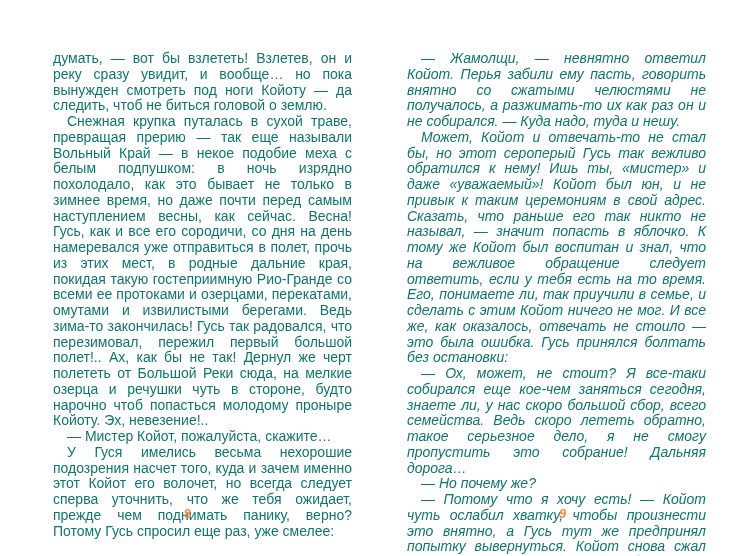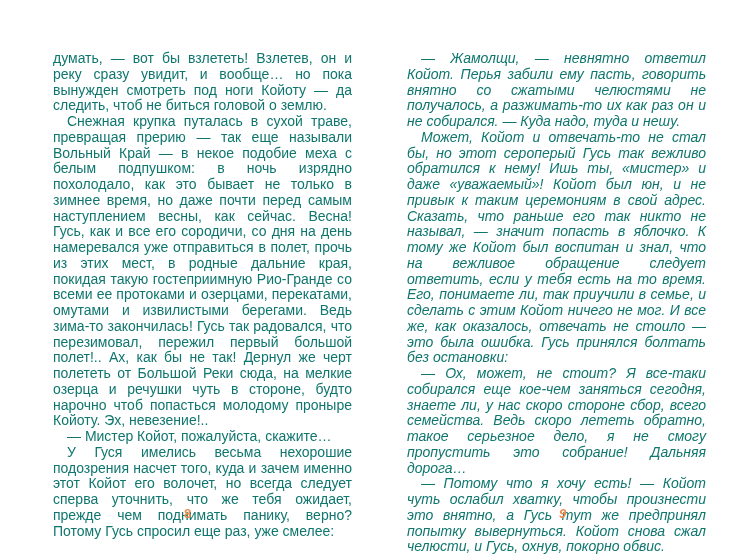--- a/index.html
+++ b/index.html
@@ -74,19 +74,20 @@
       <p>— Мистер Койот, пожалуйста, скажите…</p>
       <p>У Гуся имелись весьма нехорошие подозрения насчет того, куда и зачем именно этот Койот его волочет, но всегда следует сперва уточнить, что же тебя ожидает, прежде чем поднимать панику, верно? Потому Гусь спросил еще раз, уже смелее:</p>
     </div>
     <div class="page-number">8</div>
   </div>
 
   <div class="page page-right">
     <div class="text-block">
       <p>— Жамолщи, — невнятно ответил Койот. Перья забили ему пасть, говорить внятно со сжатыми челюстями не получалось, а разжимать-то их как раз он и не собирался. — Куда надо, туда и нешу.</p>
       <p>Может, Койот и отвечать-то не стал бы, но этот сероперый Гусь так вежливо обратился к нему! Ишь ты, «мистер» и даже «уважаемый»! Койот был юн, и не привык к таким церемониям в свой адрес. Сказать, что раньше его так никто не называл, — значит попасть в яблочко. К тому же Койот был воспитан и знал, что на вежливое обращение следует ответить, если у тебя есть на то время. Его, понимаете ли, так приучили в семье, и сделать с этим Койот ничего не мог. И все же, как оказалось, отвечать не стоило — это была ошибка. Гусь принялся болтать без остановки:</p>
-      <p>— Ох, может, не стоит? Я все-таки собирался еще кое-чем заняться сегодня, знаете ли, у нас скоро стороне сбор, всего семейства. Ведь скоро лететь обратно, такое серьезное дело, я не смогу пропустить это собрание! Дальняя дорога…</p>
+      <p>— Ох, может, не стоит? Я все-таки собирался еще кое-чем заняться сегодня, знаете ли, у нас скоро большой сбор, всего семейства. Ведь скоро лететь обратно, такое серьезное дело, я не смогу пропустить это собрание! Дальняя дорога…</p>
+      <p>— Но почему же?</p>
       <p>— Потому что я хочу есть! — Койот чуть ослабил хватку, чтобы произнести это внятно, а Гусь тут же предпринял попытку вывернуться. Койот снова сжал челюсти, и Гусь, охнув, покорно обвис.</p>
     </div>
     <div class="page-number">9</div>
   </div>
 
 </div>
 
 </body></html>

